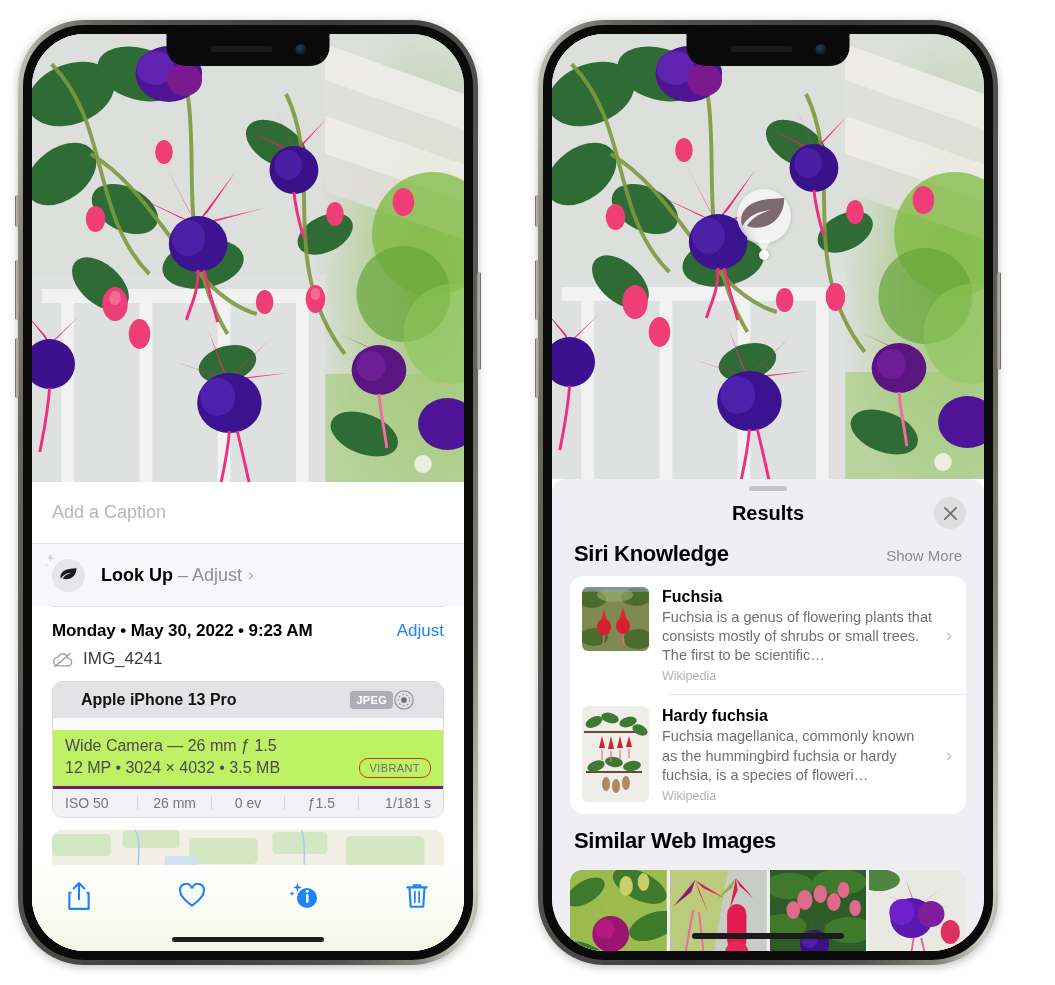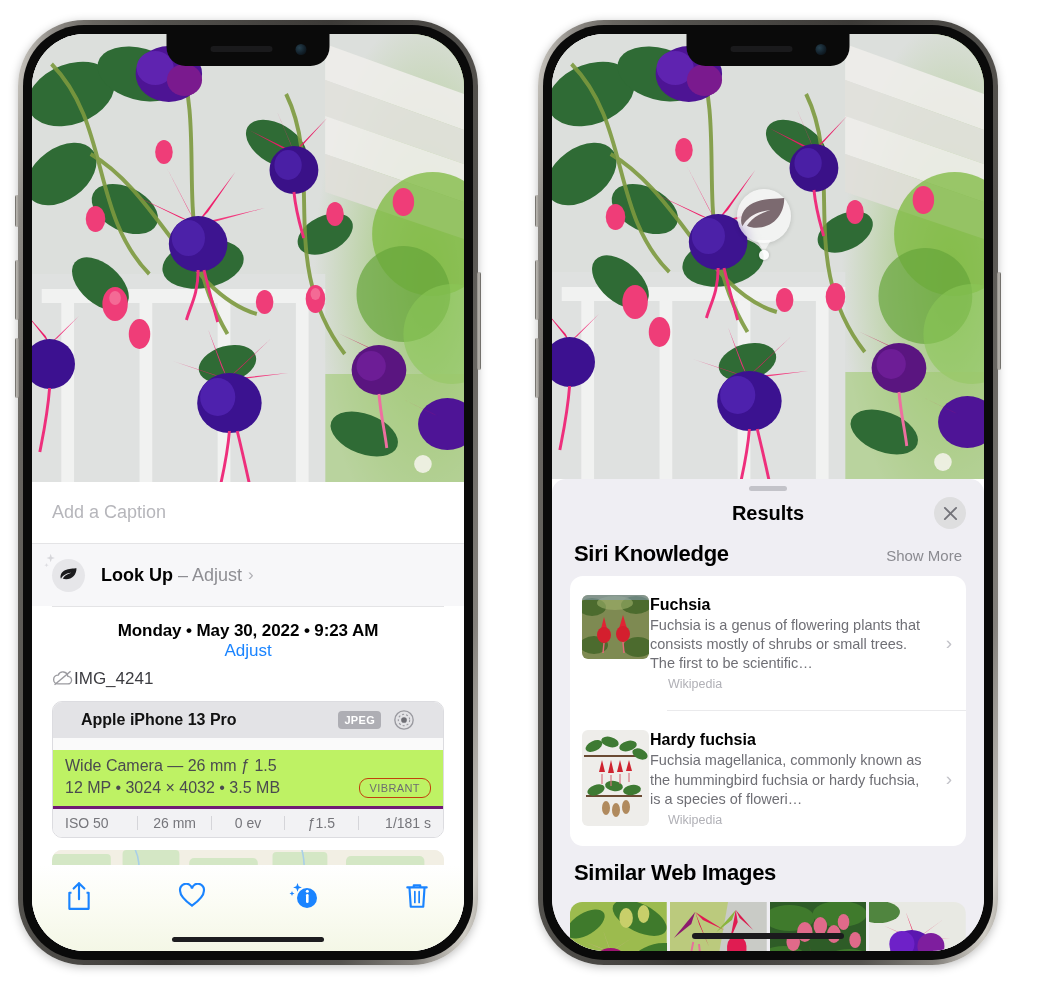--- a/index.html
+++ b/index.html
@@ -97,35 +97,35 @@
     background: #e6e6e9; display: flex; align-items: center; justify-content: center;
     flex: 0 0 auto; position: relative;
   }
   .sparkle { position: absolute; left: 12px; top: 9px; width: 20px; height: 20px; }
   .lookup-text { margin-left: 16px; font-size: 18px; color: #000; font-weight: bold; }
   .lookup-text .sub { font-weight: normal; color: #8e8e93; }
   .chev-small { margin-left: 6px; color: #b0b0b5; font-size: 17px; }
 
   .divider { height: 1px; background: #e4e4e6; margin: 0 20px; }
 
-  .date-block { padding: 14px 20px 4px 20px; display: flex; justify-content: space-between; align-items: center; flex-direction: column;}
+  .date-block { padding: 14px 20px 4px 20px; display: flex; justify-content: space-between; align-items: flex-start;}
   .date-line { font-size: 17px; color: #000; font-weight: bold; letter-spacing: -0.1px;}
   .adjust-link { color: #1a84ff; font-size: 17px; }
-  .file-line { display: flex; align-items: flex-start; padding: 4px 20px 12px 20px; }
+  .file-line { display: flex; align-items: flex-end; gap: 9px; padding: 4px 20px 12px 20px; }
   .file-name { font-size: 17px; color: #3c3c41; }
 
   .exif-card {
     margin: 0 20px; border-radius: 10px; overflow: hidden;
     border: 1px solid #dcdce0; background: #fafafa;
   }
   .exif-head {
     background: #e3e3e6; padding: 7px 28px; display: flex; align-items: center; justify-content: space-between;
   }
   .exif-device { font-size: 16px; font-weight: bold; color: #111; }
-  .exif-head-right { display: flex; align-items: center; gap: 12px; }
+  .exif-head-right { display: flex; align-items: center; gap: 0; }
   .badge-jpeg {
     background: #aeaeb4; color: #fff; font-size: 11px; font-weight: bold;
     padding: 3px 6px; border-radius: 4px; letter-spacing: .3px;
   }
   .exif-body { padding: 7px 12px 8px 12px; background: #bef264; margin-top: 12px; }
   .exif-l1 { font-size: 16px; color: #4a4a4f; }
   .exif-l2row { display: flex; align-items: center; justify-content: space-between; margin-top: 3px; }
   .exif-l2 { font-size: 16px; color: #4a4a4f; }
   .badge-vibrant {
     border: 1px solid #c2410c; color: #6c6c71; font-size: 11px;
@@ -193,27 +193,27 @@
   .close-btn {
     position: absolute; right: 18px; top: 6px;
     width: 32px; height: 32px; border-radius: 50%;
     background: #dededf; display: flex; align-items: center; justify-content: center;
   }
   .sec-head { display: flex; align-items: baseline; justify-content: space-between; padding: 6px 22px 9px 22px; }
   .sec-title { font-size: 22px; font-weight: bold; color: #000; letter-spacing: -.3px; }
   .sec-action { font-size: 15px; color: #8a8a90; }
 
   .know-card { margin: 0 18px; background: #fff; border-radius: 13px; overflow: hidden; }
-  .know-row { display: flex; align-items: stretch; padding: 19px 12px; gap: 1px; position: relative; }
+  .know-row { display: flex; align-items: stretch; padding: 11px 12px; gap: 13px; position: relative; }
   .know-sep { height: 1px; background: #eaeaec; margin-left: 97px; }
   .thumb { width: 67px; border-radius: 6px; overflow: hidden; flex: 0 0 67px; position: relative; }
   .know-txt { flex: 1; min-width: 0; padding-right: 22px; }
   .know-title { font-size: 16px; font-weight: bold; color: #000; line-height: 1.25; }
   .know-desc { font-size: 14.5px; color: #6f6f75; line-height: 1.32; margin-top: 1px; }
-  .know-src { font-size: 12.5px; color: #b0b0b6; margin-top: 4px; margin-left: 18px; }
+  .know-src { font-size: 12.5px; color: #b0b0b6; margin-top: 4px; }
   .know-chev { position: absolute; right: 14px; top: 50%; transform: translateY(-50%); color: #c2c2c8; font-size: 19px; }
 
   .webimgs { display: flex; gap: 3px; margin: 7px 18px 0 18px; border-radius: 12px; overflow: hidden; height: 110px; }
   .webimg { flex: 1; position: relative; overflow: hidden; }
 
   .pill-bar {
     position: absolute; bottom: 12px; left: 50%; transform: translateX(-50%);
     width: 152px; height: 6px; border-radius: 3px; background: #1b1b1d; z-index: 35;
   }
 </style>

